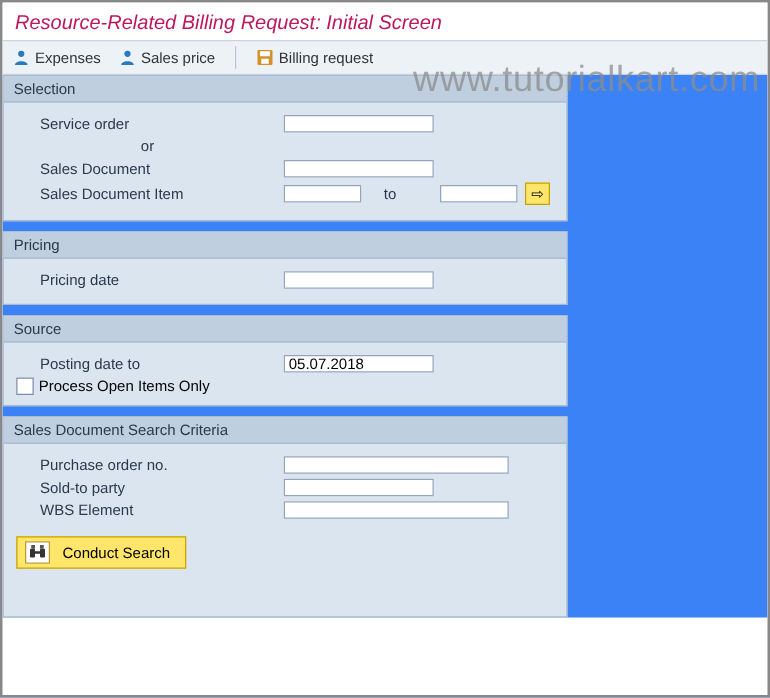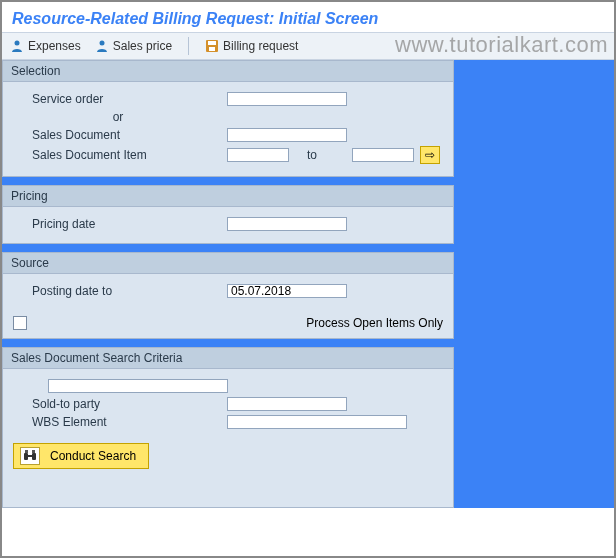--- a/index.html
+++ b/index.html
@@ -11,23 +11,23 @@
     background: #fff;
     width: 616px;
     height: 558px;
     position: relative;
     border: 2px solid #888;
   }
   .title-bar {
     background: #fff;
     padding: 8px 10px 4px 10px;
     font-size: 16px;
-    font-weight: bold;
+    font-weight: normal;
     font-style: italic;
-    color: #3b82f6;
+    color: #be185d;
   }
   .toolbar {
     background: #edf2f7;
     border-top: 1px solid #c9d4e2;
     border-bottom: 1px solid #c9d4e2;
     padding: 4px 8px;
     display: flex;
     align-items: center;
     gap: 14px;
   }
@@ -87,45 +87,45 @@
   .w70 { width: 62px; }
   .w180 { width: 180px; }
   .gap-to { width: 28px; text-align: right; color: #2a3a4a; font-size: 12px; }
   .arrow-btn {
     width: 20px; height: 18px; line-height:16px; text-align:center;
     background: #ffe66a; border: 1px solid #c4a200;
     cursor: pointer; font-size: 12px; margin-left: 6px;
     color: #000;
   }
   .checkbox-row {
-    display: flex; align-items: center; gap: 4px; margin-top: 18px; justify-content: space-between;
+    display: flex; align-items: center; gap: 4px; margin-top: 4px;
   }
   .checkbox {
     width: 14px; height: 14px; border:1px solid #7a8ca3; background:#fff;
   }
   .btn-search {
     display: inline-flex; align-items: center; gap: 10px;
     background: #ffe66a;
     border: 1px solid #c4a200;
     padding: 3px 12px 3px 6px;
     cursor: pointer;
     color: #000;
     margin-top: 10px;
     justify-content: center;
   }
   .btn-search .biconwrap { 
     background:#fff; border:1px solid #b8a030; padding:2px;
     display:flex; align-items:center; justify-content:center;
   }
   .watermark {
     position: absolute;
-    top: 30px;
+    top: 46px;
     right: 6px;
     color: rgba(140,140,140,0.75);
-    font-size: 22px;
+    font-size: 29px;
     font-family: Arial, sans-serif;
     pointer-events: none;
     letter-spacing: 0.5px;
   }
 </style>
 </head>
 <body>
 
 <div class="title-bar">Resource-Related Billing Request: Initial Screen</div>
 
@@ -212,20 +212,21 @@
         <div class="checkbox"></div>
         <div>Process Open Items Only</div>
       </div>
     </div>
   </div>
 
   <div class="group" style="padding-bottom:30px;">
     <div class="group-header">Sales Document Search Criteria</div>
     <div class="group-body">
       <div class="row">
+        <div class="label">Purchase order no.</div>
         <input class="txt w180" value="" style="">
       </div>
       <div class="row">
         <div class="label">Sold-to party</div>
         <input class="txt w110" value="" style="">
       </div>
       <div class="row">
         <div class="label">WBS Element</div>
         <input class="txt w180" value="" style="">
       </div>

